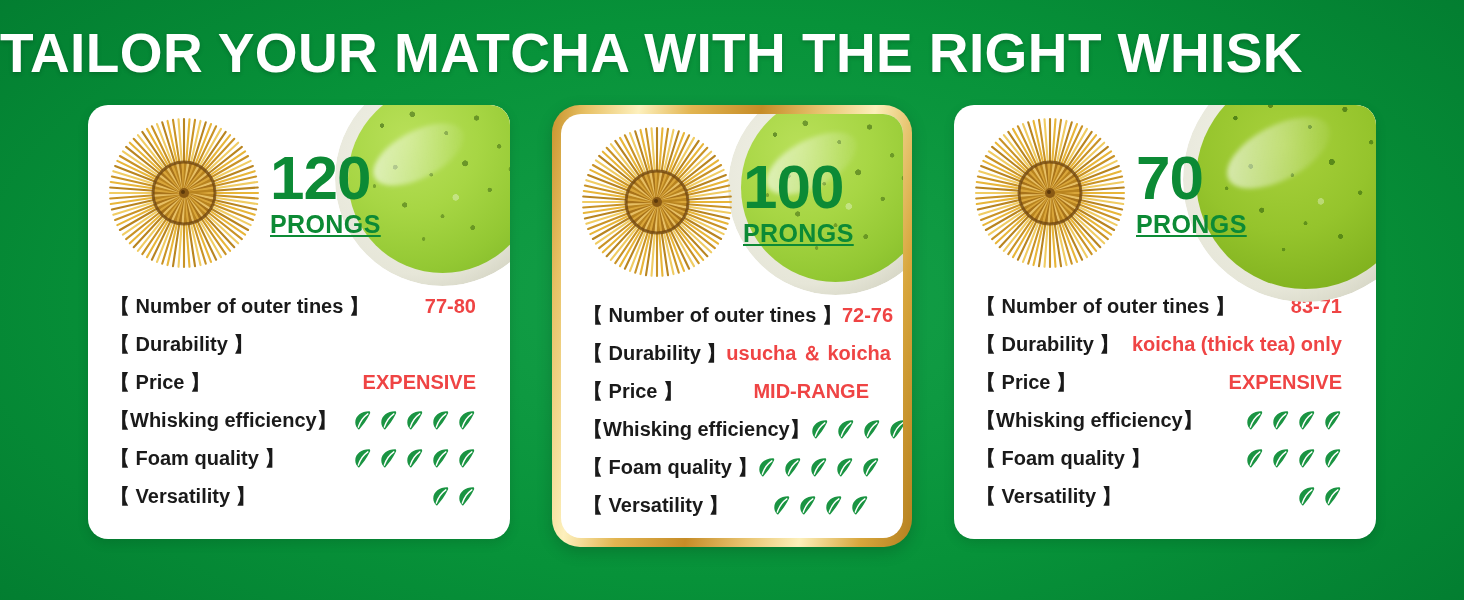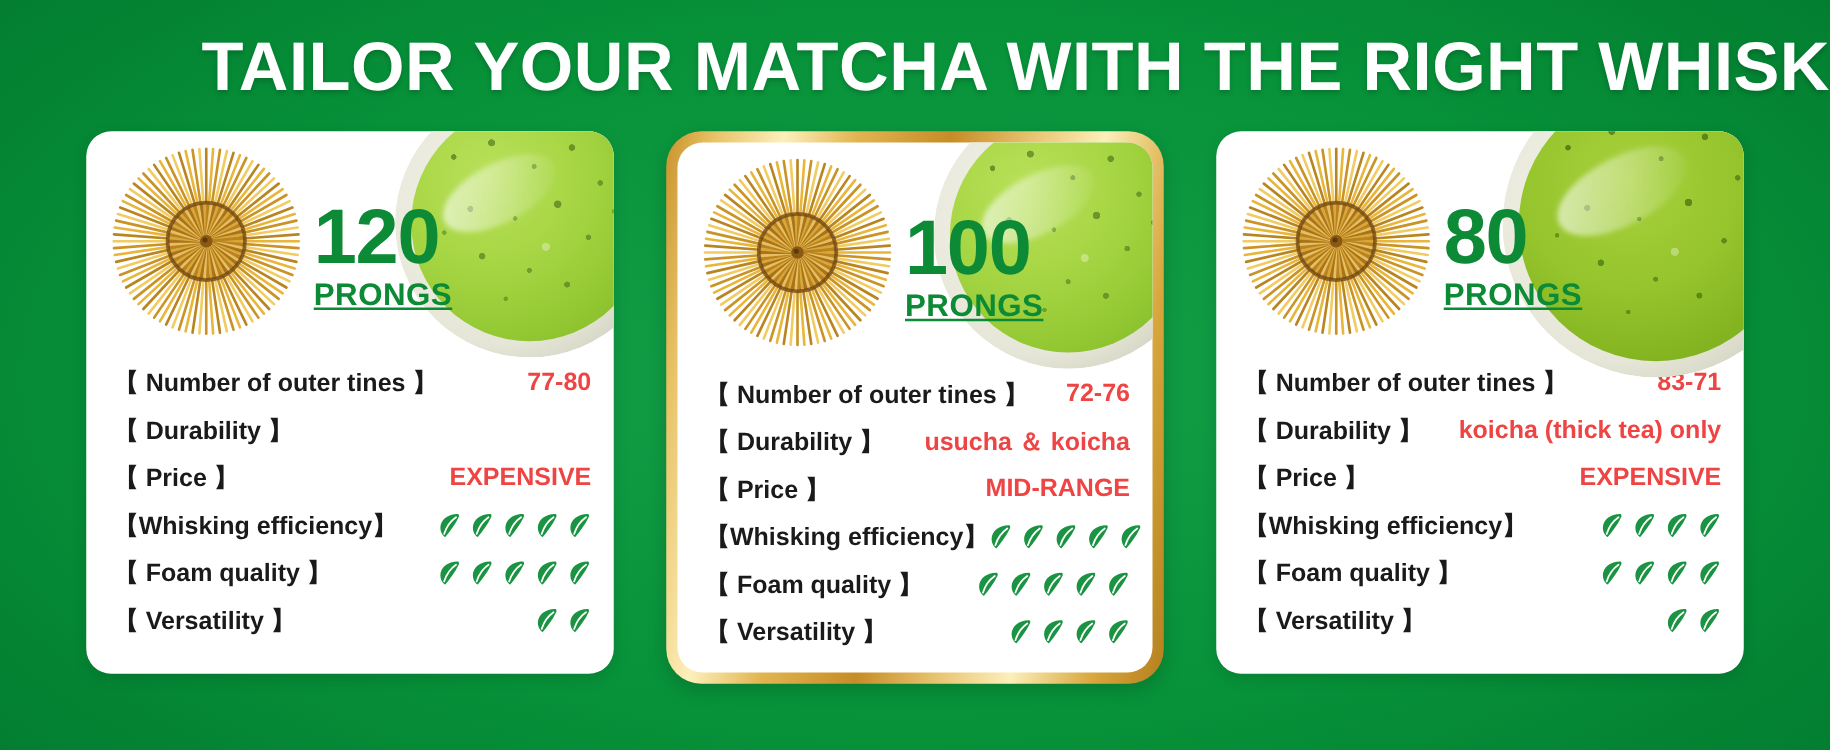--- a/index.html
+++ b/index.html
@@ -11,21 +11,21 @@
   body {
     background: #079239;
     background-image: radial-gradient(ellipse 70% 85% at 50% 50%, #15a049 0%, #079239 55%, #027a2f 100%);
     position: relative;
   }
 
   
   .title-bar {
     width: 100%;
     height: 105px;
-    display: flex; align-items: center; justify-content: flex-end;
+    display: flex; align-items: center; justify-content: flex-start;
   }
   .title {
     color: #ffffff;
     font-size: 55px;
     font-weight: bold;
     letter-spacing: 0.4px;
     white-space: nowrap;
     text-shadow: 0 2px 4px rgba(0,0,0,0.18);
     transform: scaleX(1.0);
     font-family: "Liberation Sans", sans-serif;
@@ -55,21 +55,21 @@
   .card {
     position: relative;
     width: 422px;
     height: 434px;
     background: #ffffff;
     border-radius: 20px;
     overflow: hidden;
     box-shadow: 0 4px 12px rgba(0,0,0,0.12);
   }
   .card-outer.featured .card {
-    width: 380px;
+    width: 342px;
     height: 424px;
     border-radius: 20px;
     box-shadow: none;
   }
 
   
   .card-head {
     position: relative;
     height: 176px;
   }
@@ -135,40 +135,40 @@
   .whisk {
     position: absolute;
     left: 18px; top: 10px;
     width: 156px; height: 156px;
   }
   .whisk svg { display: block; }
 
   
   .head-text {
     position: absolute;
-    left: 182px; top: 56px;
+    left: 182px; top: 44px;
   }
   .prong-number {
     color: #0c8a35;
     font-size: 62px;
     font-weight: bold;
     line-height: 0.95;
     letter-spacing: -1px;
   }
   .prong-word {
     color: #0c8a35;
     font-size: 25px;
     font-weight: bold;
     letter-spacing: 0.4px;
     margin-top: 2px;
     text-decoration: underline;
   }
 
   
-  .specs { padding: 6px 18px 0 22px; }
+  .specs { padding: 6px 34px 0 22px; }
   .row {
     display: flex;
     align-items: center;
     height: 38px;
   }
   .row-label {
     color: #1a1a1a;
     font-size: 20px;
     font-weight: 600;
     white-space: nowrap;
@@ -901,21 +901,21 @@
               <line x1="78" y1="78" x2="106.1" y2="67.5" stroke="#e7bf63" stroke-width="2.3" stroke-linecap="round"></line>
               <line x1="78" y1="78" x2="106.9" y2="70.0" stroke="#a8731a" stroke-width="2.3" stroke-linecap="round"></line>
               <line x1="78" y1="78" x2="107.5" y2="72.6" stroke="#d9a63a" stroke-width="2.3" stroke-linecap="round"></line>
               <line x1="78" y1="78" x2="107.9" y2="75.3" stroke="#b9841f" stroke-width="2.3" stroke-linecap="round"></line>
     <circle cx="78" cy="78" r="31" fill="none" stroke="#6d4410" stroke-width="3" opacity="0.75"></circle>
     <circle cx="78" cy="78" r="5" fill="#8a5a14"></circle>
     <circle cx="77" cy="77" r="2" fill="#5c380b"></circle>
   </svg>
           </div>
         <div class="head-text">
-          <div class="prong-number">80</div>
+          <div class="prong-number">70</div>
           <div class="prong-word">PRONGS</div>
         </div>
       </div>
       <div class="specs">
           <div class="row">
         <div class="row-label">【 Number of outer tines 】</div>
         <div class="row-value">83-71</div>
       </div>
           <div class="row">
         <div class="row-label">【 Durability 】</div>

